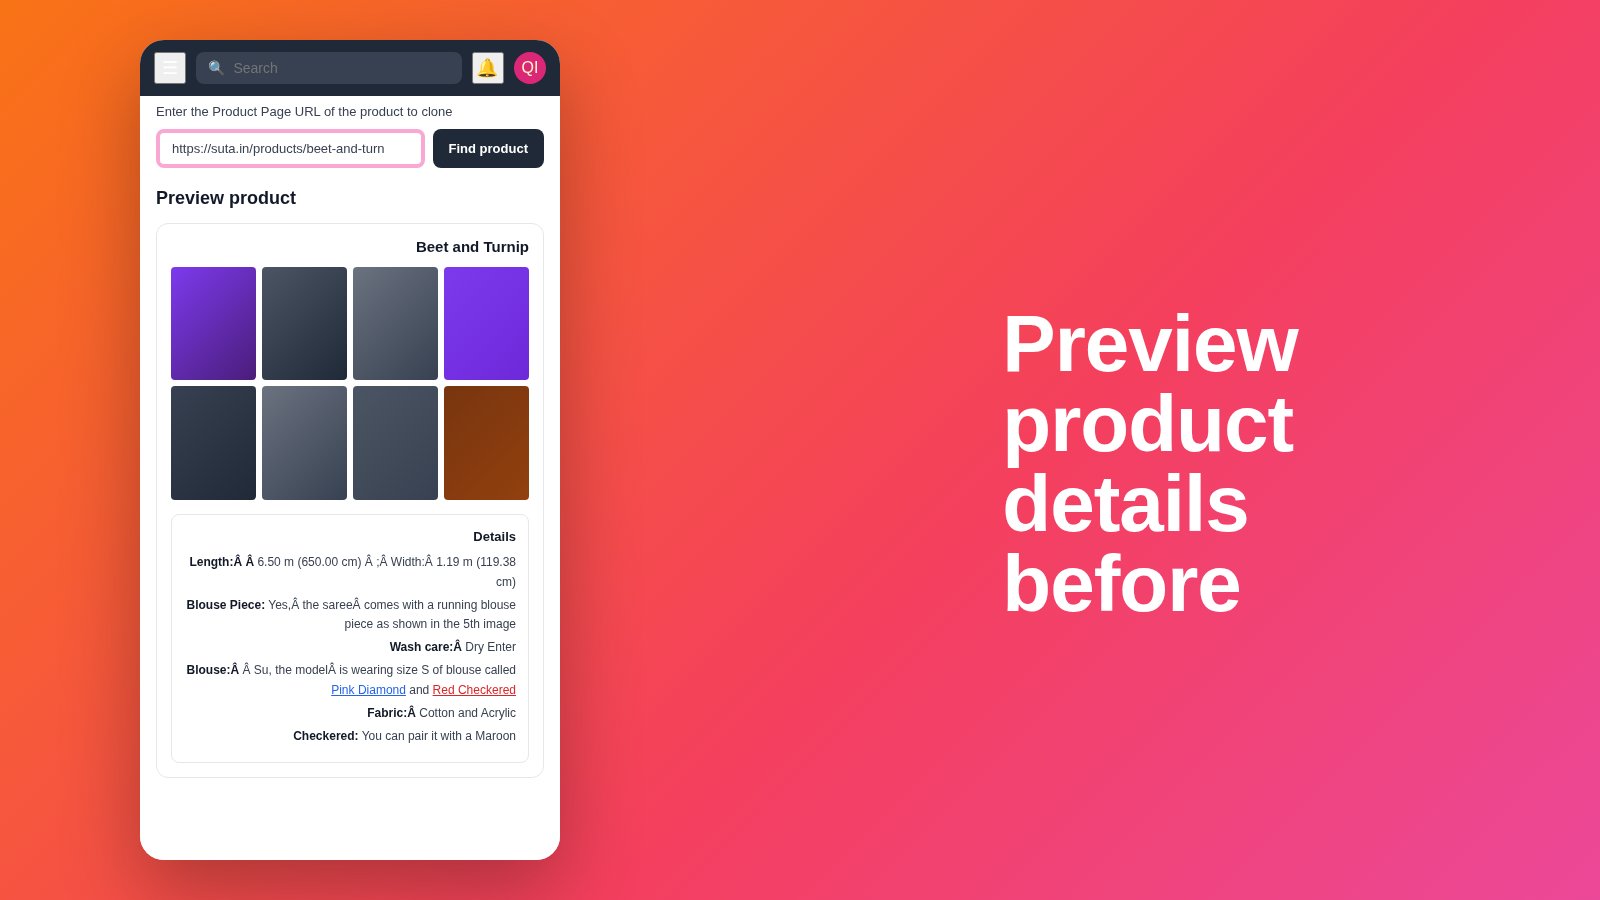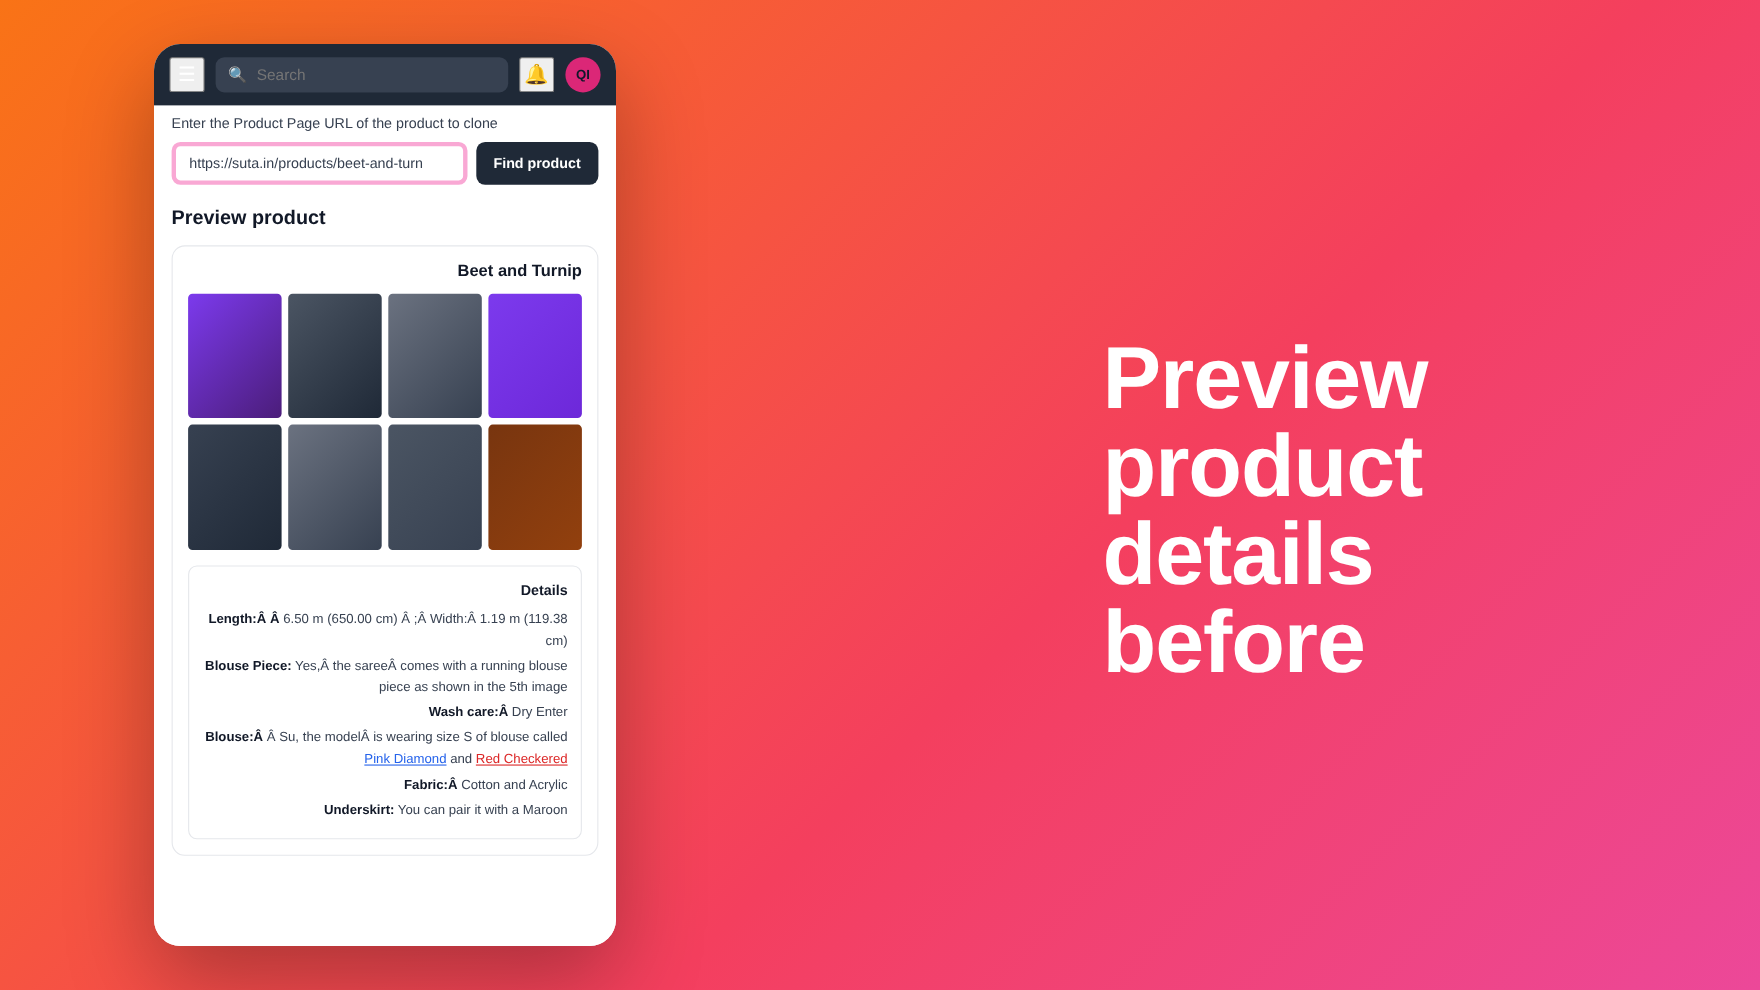--- a/index.html
+++ b/index.html
@@ -90,23 +90,23 @@
       align-items: center;
       justify-content: center;
       cursor: pointer;
     }
 
     .avatar-btn {
       width: 32px;
       height: 32px;
       border-radius: 50%;
       background: #db2777;
-      color: #0f172a;
-      font-size: 12px;
-      font-weight: bold;
+      color: #fef9c3;
+      font-size: 16px;
+      font-weight: normal;
       display: flex;
       align-items: center;
       justify-content: center;
       cursor: pointer;
     }
 
     
     .page-content {
       flex: 1;
       background: white;
@@ -314,21 +314,21 @@
           <div class="details-row">
             <span class="details-label">Wash care:Â</span><span> Dry Enter</span>
           </div>
           <div class="details-row">
             <span class="details-label">Blouse:Â</span><span> Â Su, the modelÂ is wearing size S of blouse called </span><a class="details-link">Pink Diamond</a><span> and </span><a class="details-link-red">Red Checkered</a>
           </div>
           <div class="details-row">
             <span class="details-label">Fabric:Â</span><span> Cotton and Acrylic</span>
           </div>
           <div class="details-row">
-            <span class="details-label">Underskirt:</span><span> You can pair it with a Maroon</span>
+            <span class="details-label">Checkered:</span><span> You can pair it with a Maroon</span>
           </div>
         </div>
       </div>
     </div>
   </div>
 </div>
 
 <div class="right-text">
   <div class="hero-text">
     <span>Preview</span><br>

